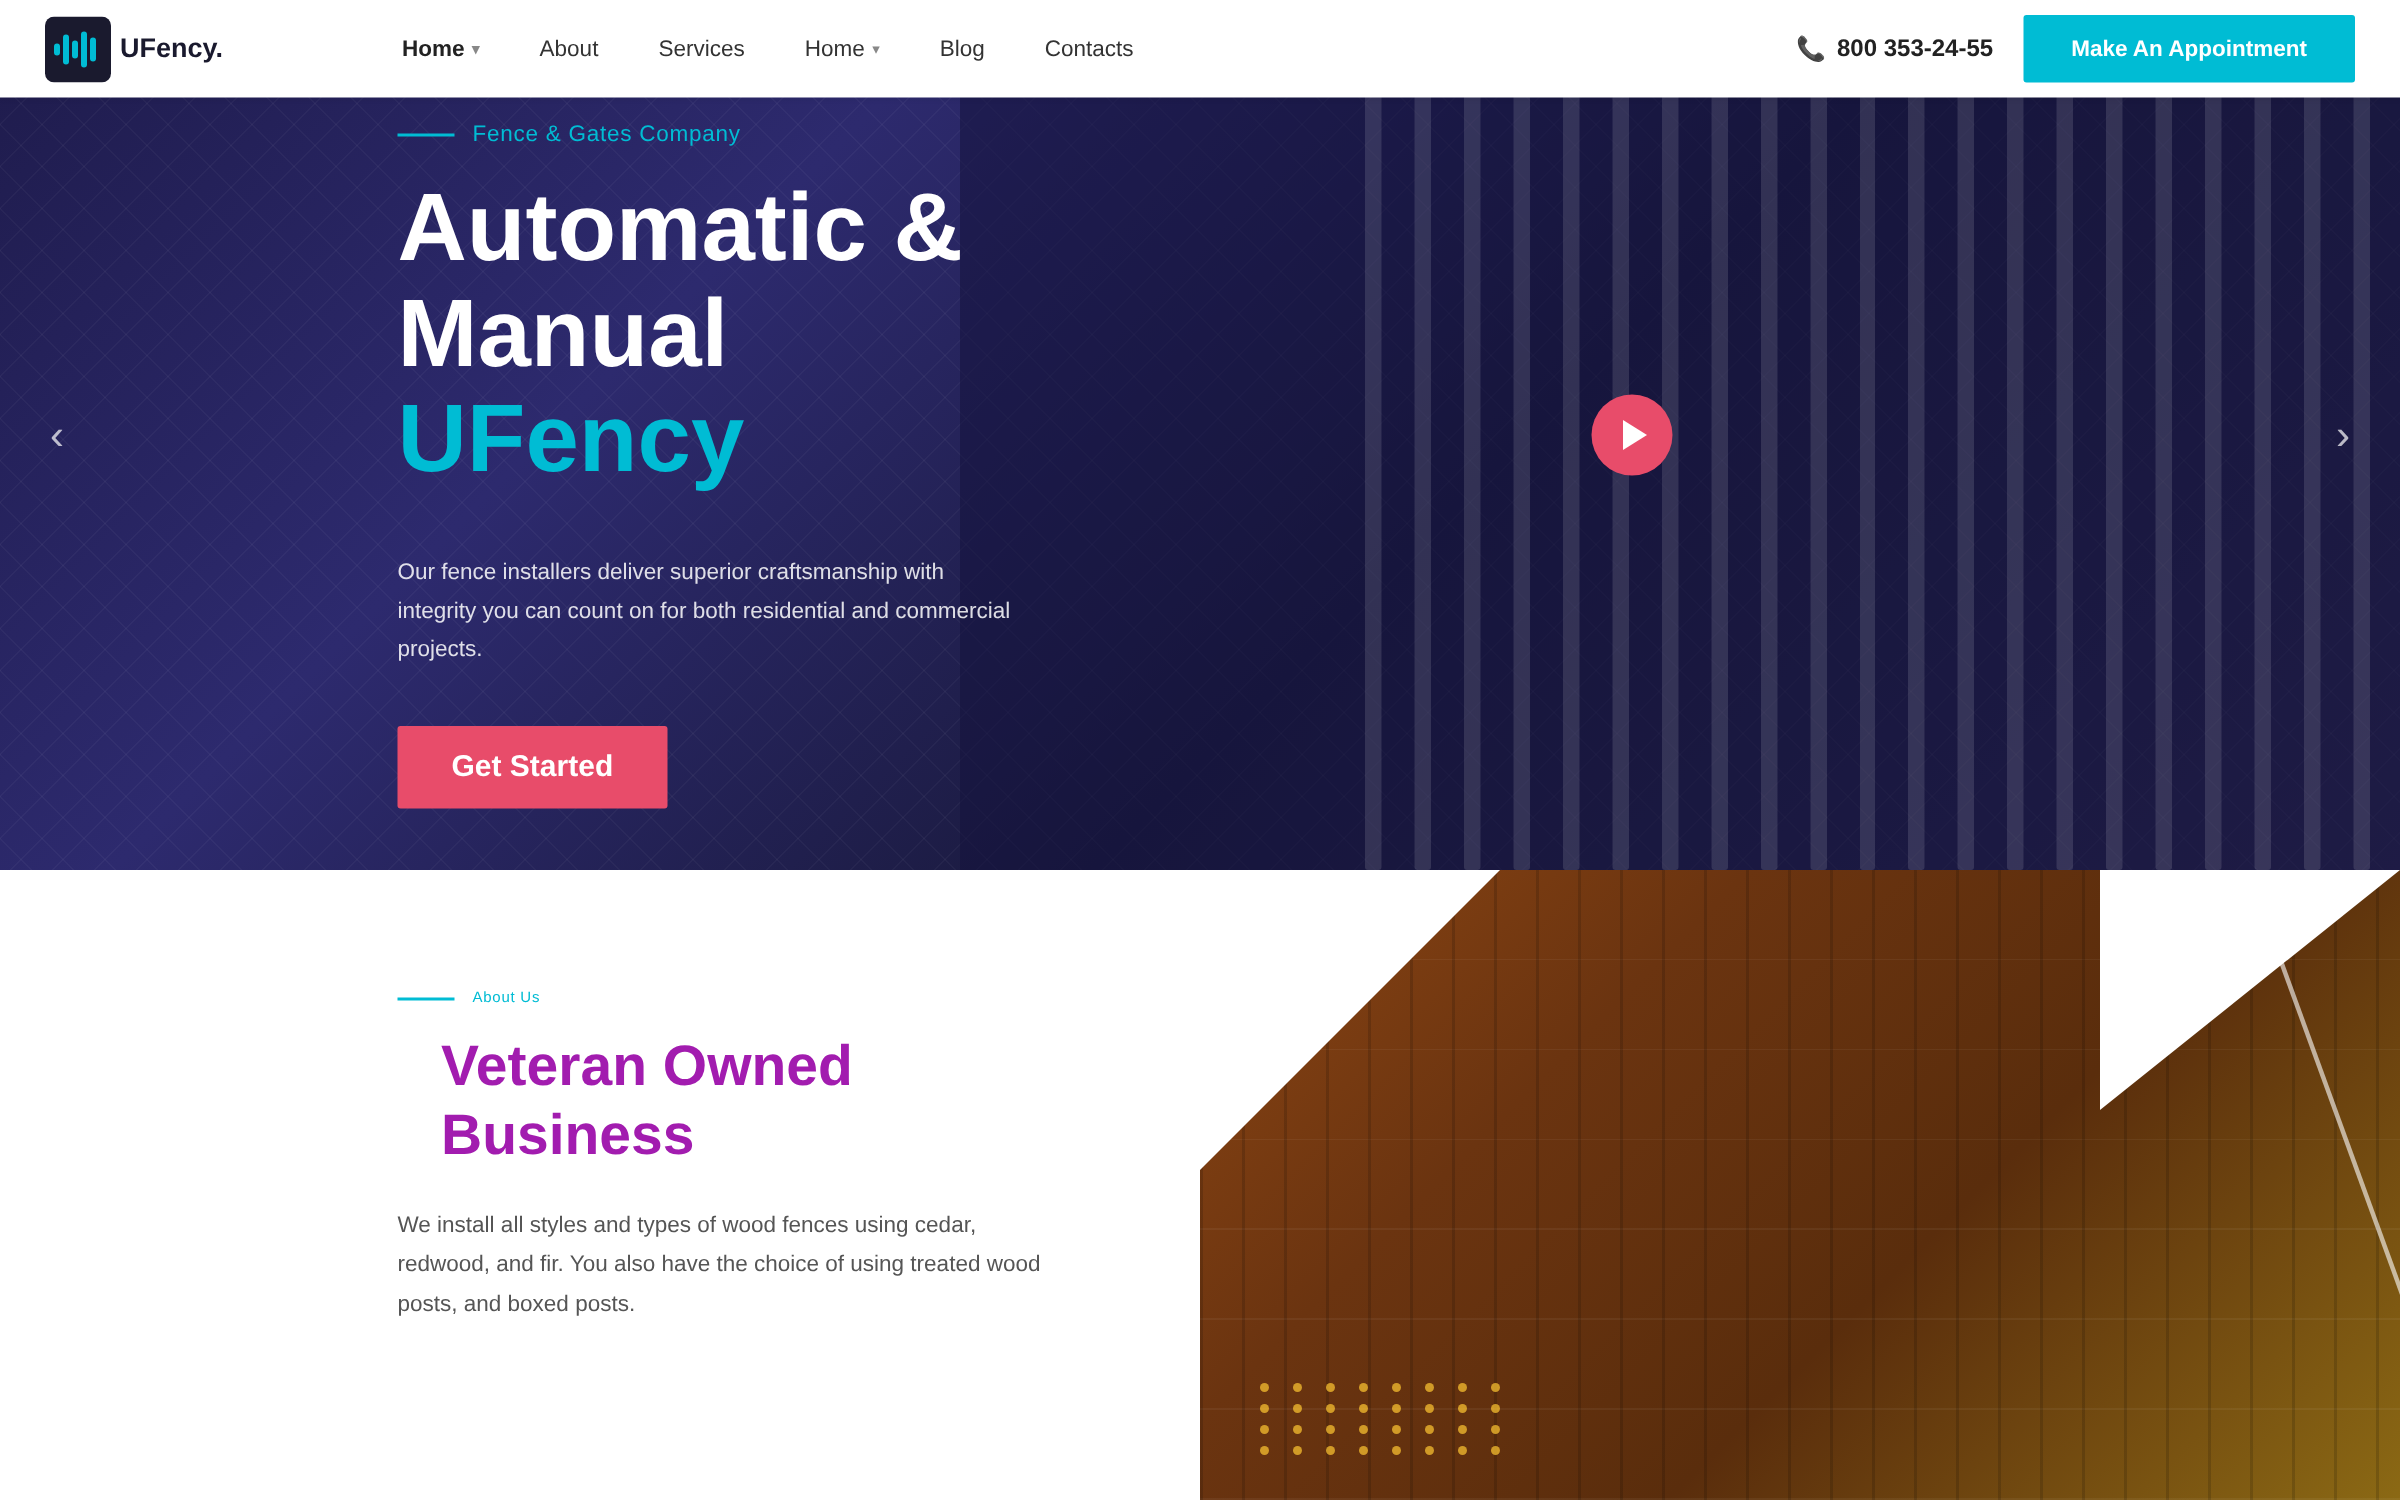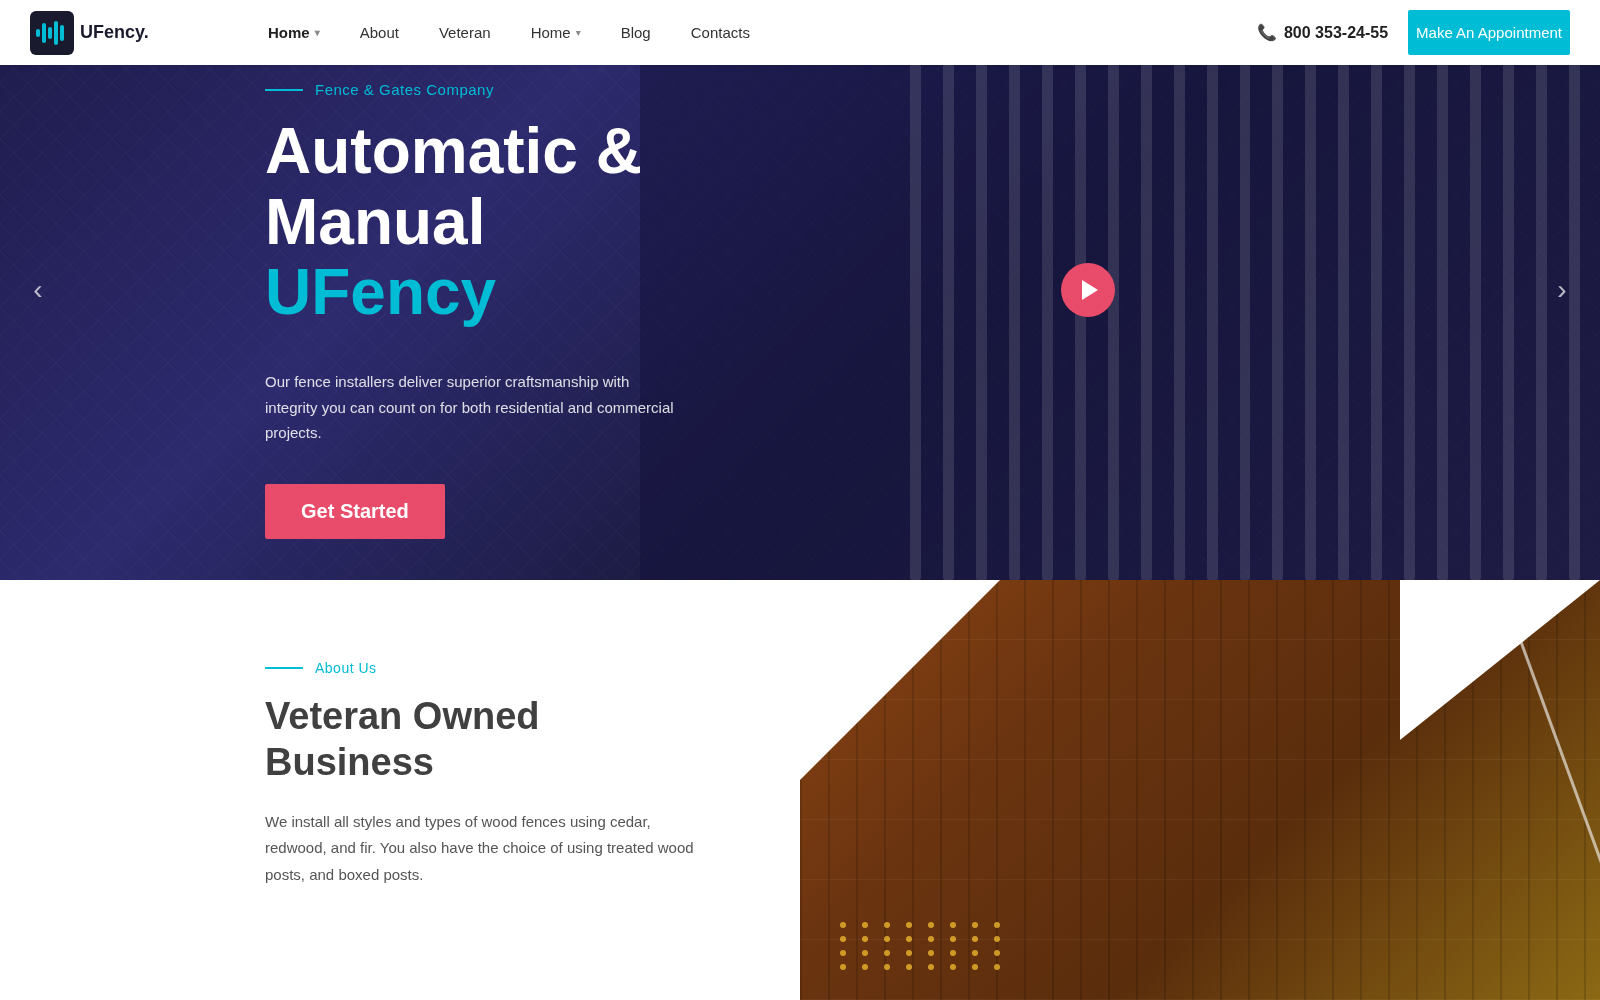--- a/index.html
+++ b/index.html
@@ -75,23 +75,23 @@
       color: #222;
     }
     .phone-icon {
       color: #00bcd4;
       font-size: 16px;
     }
     .appointment-btn {
       background: #00bcd4;
       color: #fff;
       border: none;
-      padding: 14px 8px;
+      padding: 14px 32px;
       font-size: 15px;
-      font-weight: 400;
+      font-weight: 700;
       cursor: pointer;
       white-space: nowrap;
       border-radius: 2px;
     }
 
     
     .hero {
       position: relative;
       width: 100%;
       height: 580px;
@@ -248,30 +248,31 @@
       gap: 12px;
       margin-bottom: 18px;
     }
     .about-subtitle-dash {
       width: 38px;
       height: 2px;
       background: #00bcd4;
     }
     .about-subtitle {
       color: #00bcd4;
-      font-size: 14px;
+      font-size: 10px;
       font-weight: 500;
       letter-spacing: 0.5px;
     }
     .about-title {
       font-size: 38px;
       font-weight: 800;
-      color: #404040;
+      color: #a21caf;
       line-height: 1.2;
       margin-bottom: 24px;
+      margin-left: 29px;
     }
     .about-desc {
       font-size: 15px;
       color: #555;
       line-height: 1.75;
       max-width: 430px;
     }
     .about-image-area {
       width: 50%;
       position: relative;
@@ -363,21 +364,21 @@
 
   <div class="nav-links">
     <a class="nav-link active">
       <span>Home</span>
       <span class="arrow">▾</span>
     </a>
     <a class="nav-link">
       <span>About</span>
     </a>
     <a class="nav-link">
-      <span>Veteran</span>
+      <span>Services</span>
     </a>
     <a class="nav-link">
       <span>Home</span>
       <span class="arrow">▾</span>
     </a>
     <a class="nav-link">
       <span>Blog</span>
     </a>
     <a class="nav-link">
       <span>Contacts</span>

